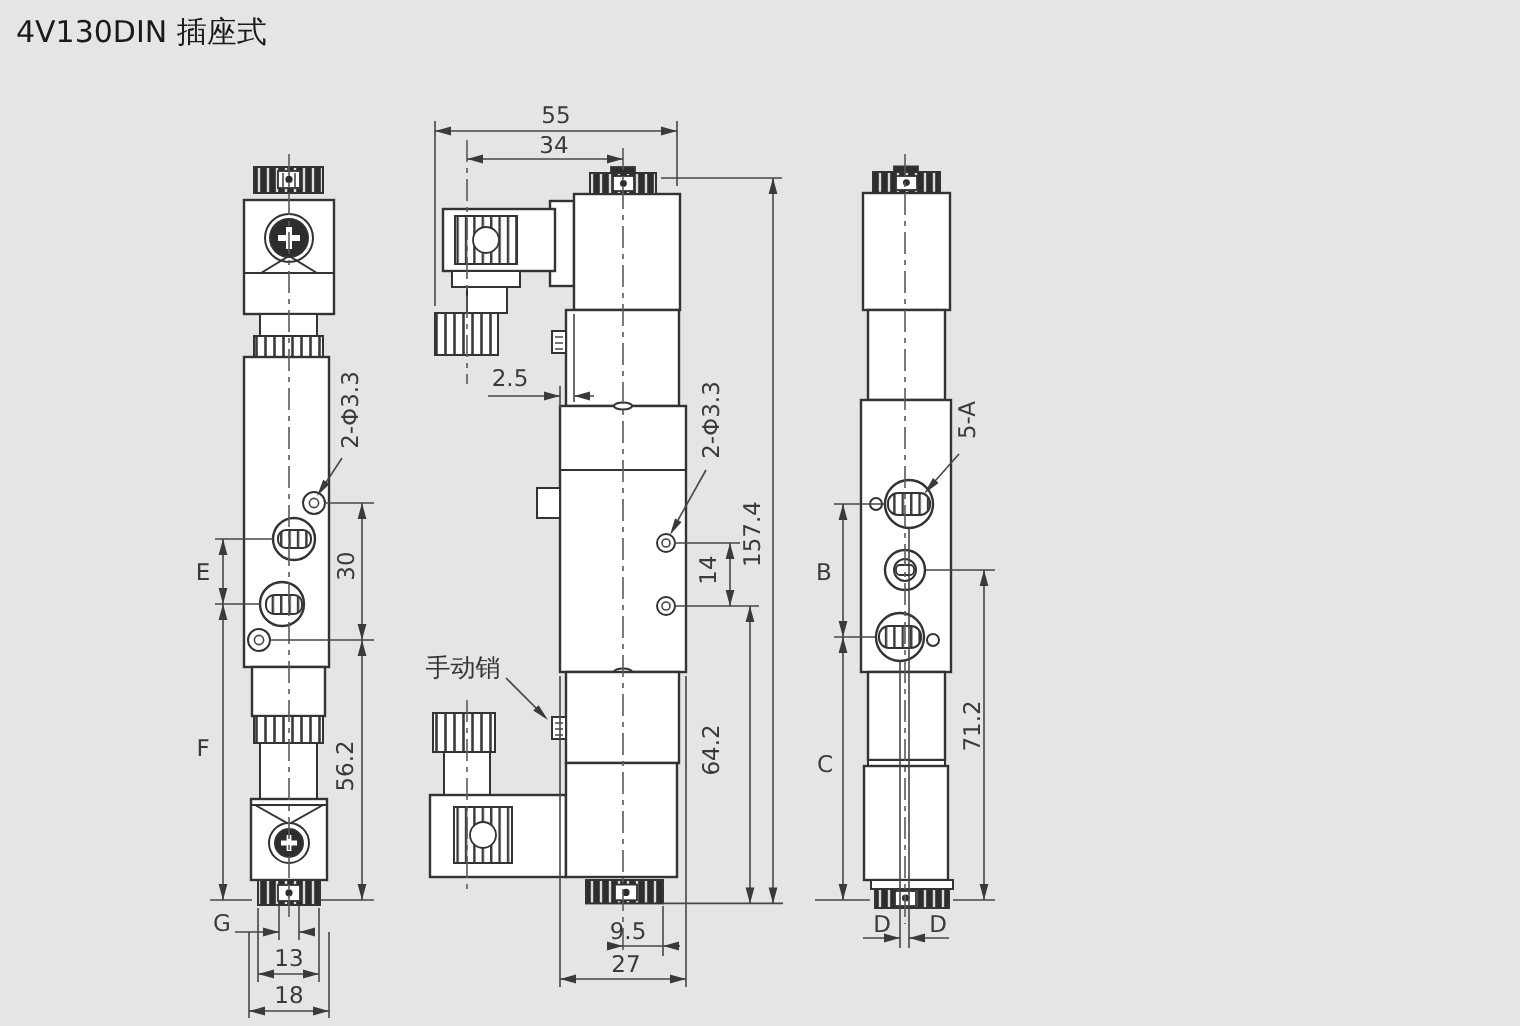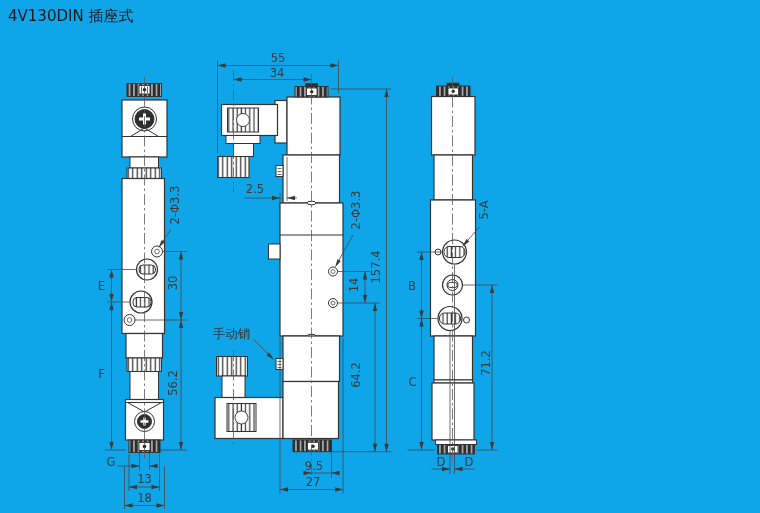--- a/index.html
+++ b/index.html
@@ -1,16 +1,16 @@
 <!DOCTYPE html>
 <html><head>
 <meta charset="utf-8">
 <style>
   html,body { margin:0; padding:0; background:#ffffff; }
-  .page { position:relative; width:760px; height:513px; background:#0ea5e9; overflow:hidden;
+  .page { position:relative; width:760px; height:513px; background:#e5e5e5; overflow:hidden;
           font-family:"DejaVu Sans", sans-serif; }
   svg { display:block; }
   .o  { fill:#ffffff; stroke:#333333; stroke-width:1.2; }
   .o2 { fill:#ffffff; stroke:#333333; stroke-width:1; }
   .w  { fill:#ffffff; stroke:#333333; stroke-width:0.9; }
   .dk { fill:#2d2d2d; stroke:#333333; stroke-width:0.9; }
   .k  { stroke:#333333; stroke-width:1; }
   .ln { stroke:#333333; stroke-width:1; fill:none; }
   .th { stroke:#474747; stroke-width:0.8; fill:none; }
   .cl { stroke:#5a5a5a; stroke-width:0.8; fill:none; stroke-dasharray:11 3 2.5 3; }

